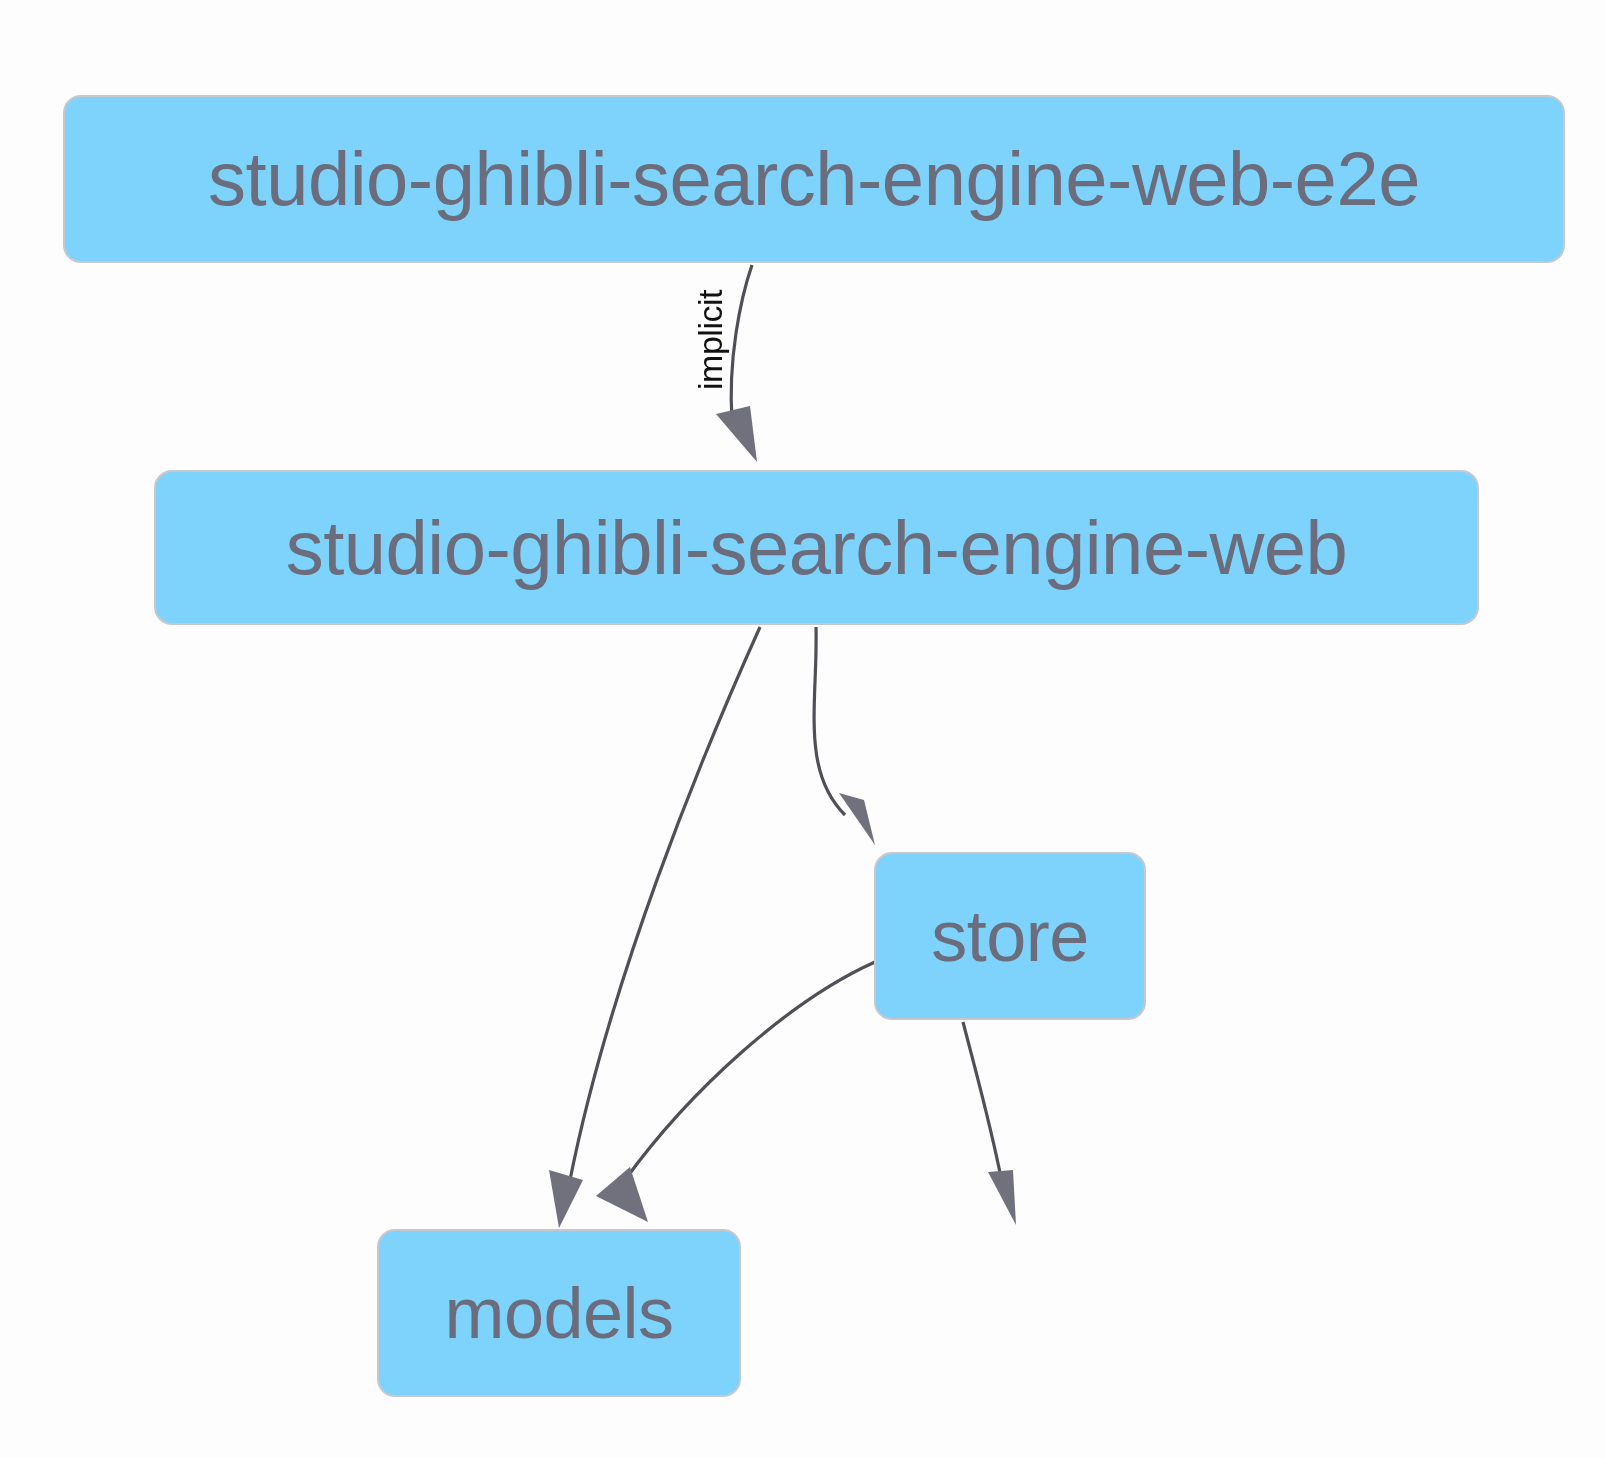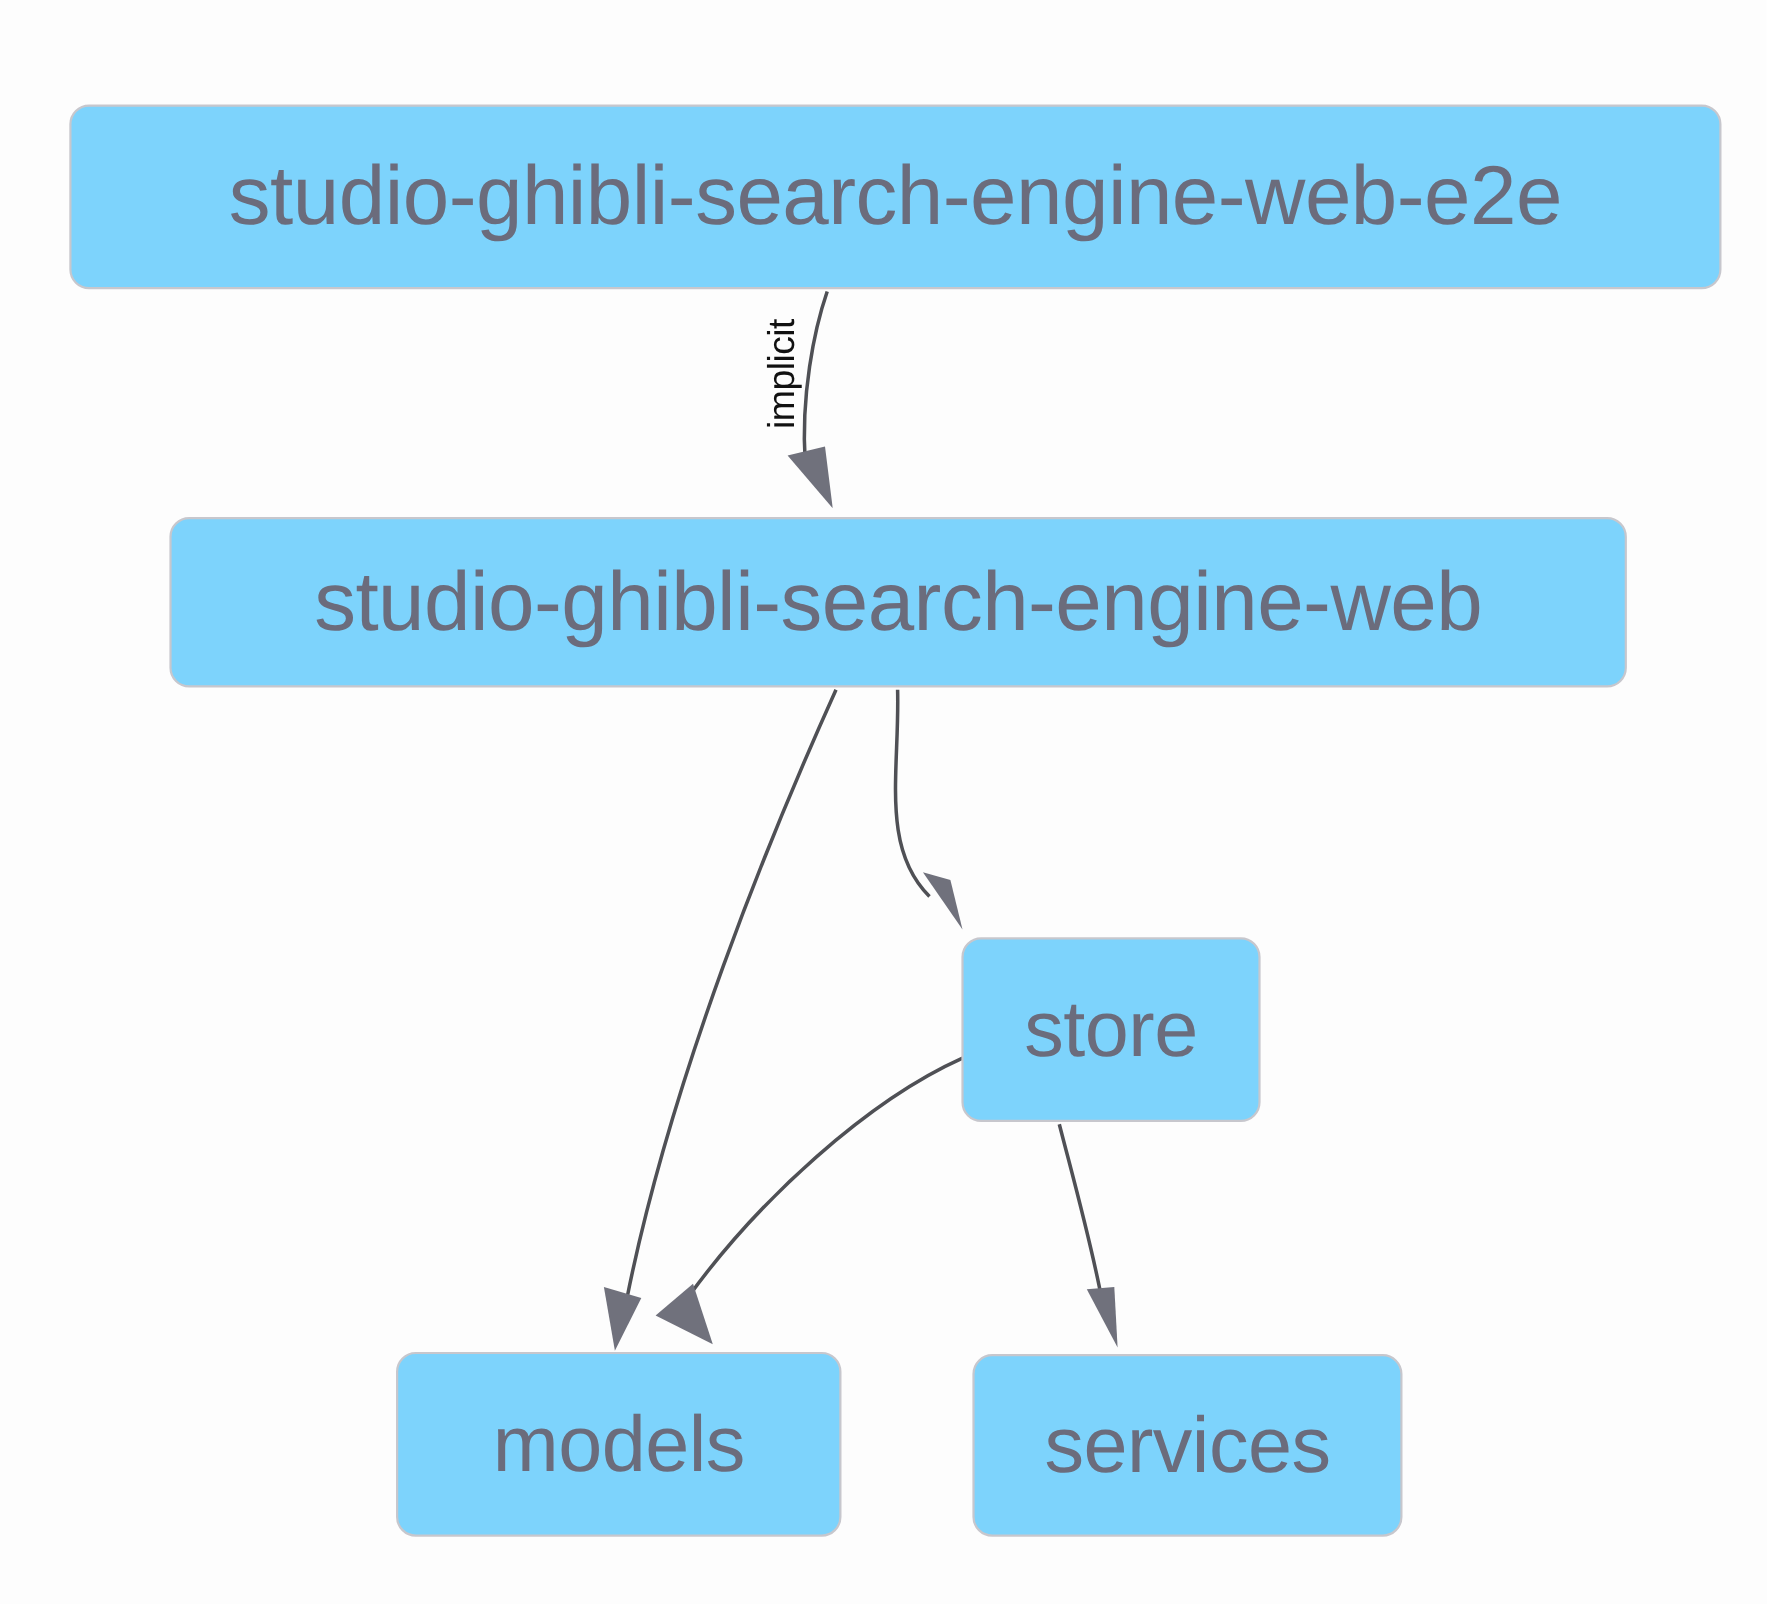--- a/index.html
+++ b/index.html
@@ -45,21 +45,21 @@
     letter-spacing: -0.5px;
     white-space: nowrap;
     line-height: 1;
   }
   .node-xl .node-label { font-size: 76px; }
   .node-lg .node-label { font-size: 72px; }
 
   #node-e2e      { left: 63px;  top: 95px;   width: 1502px; height: 168px; }
   #node-web      { left: 154px; top: 470px;  width: 1325px; height: 155px; }
   #node-store    { left: 874px; top: 852px;  width: 272px;  height: 168px; }
-  #node-models   { left: 360px; top: 1229px; width: 405px;  height: 168px; }
+  #node-models   { left: 377px; top: 1229px; width: 364px;  height: 168px; }
   #node-services { left: 884px; top: 1231px; width: 391px;  height: 166px; }
 
   .edge-path {
     fill: none;
     stroke: #4f5055;
     stroke-width: 3.2px;
   }
   .edge-head { fill: #70717c; }
   .edge-label-text {
     font-family: "Liberation Sans", "DejaVu Sans", sans-serif;
@@ -111,17 +111,14 @@
   </div>
 
   <div class="node node-lg" id="node-store">
     <span class="node-label">store</span>
   </div>
 
   <div class="node node-lg" id="node-models">
     <span class="node-label">models</span>
   </div>
 
-  <div class="node node-lg" id="node-services">
-    <span class="node-label">services</span>
-  </div>
 
 </div>
 
 </body></html>

